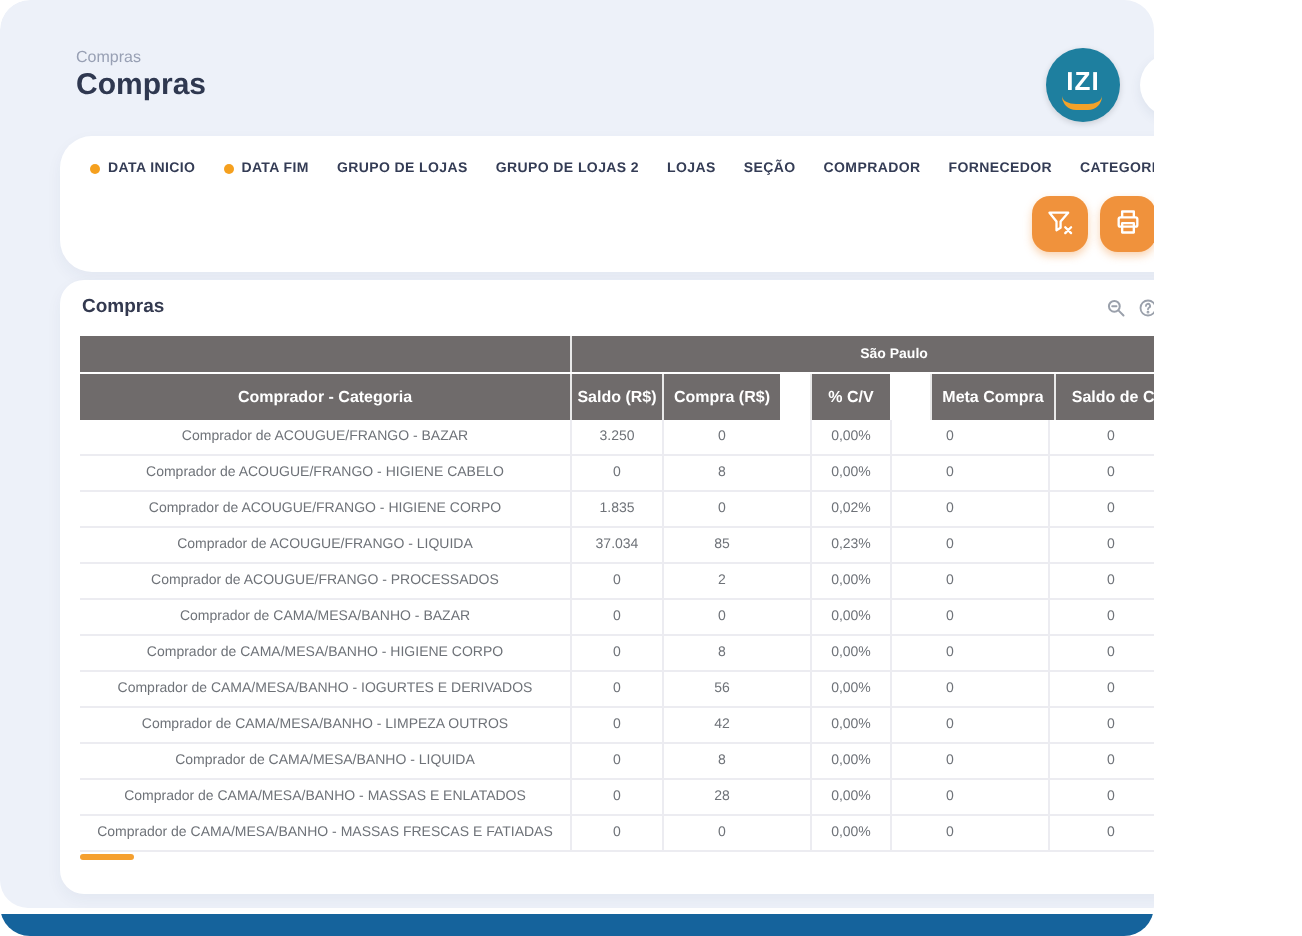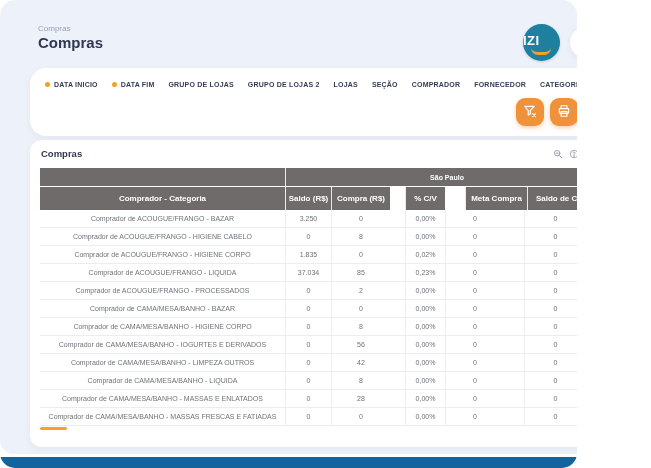--- a/index.html
+++ b/index.html
@@ -5,21 +5,21 @@
   * { margin:0; padding:0; box-sizing:border-box; }
   html,body { width:651px; height:468px; background:#fff; font-family:"Liberation Sans","DejaVu Sans",sans-serif; }
   .app { position:absolute; left:0; top:0; width:577px; height:468px; border-radius:15px; overflow:hidden; background:#fff; }
   .main-bg { position:absolute; left:0; top:0; width:651px; height:454px; background:#EDF1F9; border-radius:15px 15px 14px 14px; z-index:1; }
   .footer-bar { position:absolute; left:0; bottom:0; width:651px; height:11px; background:#15639C; border-radius:0 0 15px 15px; z-index:0; }
 
   
   .crumbs { position:absolute; left:38px; top:24px; font-size:8px; color:#98A0B4; z-index:2; }
   .page-title { position:absolute; left:38px; top:34px; font-size:15px; font-weight:bold; color:#2F3850; z-index:2; }
   .logo { position:absolute; left:523px; top:24px; width:37px; height:37px; border-radius:50%; background:#1E7F9F; z-index:2;
-          display:flex; align-items:center; justify-content:flex-start; box-shadow:0 1px 3px rgba(0,0,0,.15); cursor:pointer; }
+          display:flex; align-items:center; justify-content:center; box-shadow:0 1px 3px rgba(0,0,0,.15); cursor:pointer; }
   .logo-text { color:#fff; font-weight:bold; font-size:13px; letter-spacing:.5px; margin-top:-4px; }
   .logo-smile { position:absolute; bottom:6px; left:8px; width:20px; height:7px; border-bottom:3px solid #F2A229; border-radius:0 0 12px 12px; }
   .header-pill { position:absolute; left:570px; top:27px; width:58px; height:31px; border-radius:16px; background:#fff; z-index:2;
                  display:flex; align-items:center; justify-content:center; gap:9px; box-shadow:0 2px 6px rgba(40,60,100,.08); }
   .pill-icon { width:13px; height:13px; display:inline-flex; cursor:pointer; }
   .pill-icon svg { width:13px; height:13px; }
 
   
   .filter-card { position:absolute; left:30px; top:68px; width:591px; height:68px; background:#fff; border-radius:16px; z-index:2;
                  box-shadow:0 3px 8px rgba(40,60,100,.05); }

